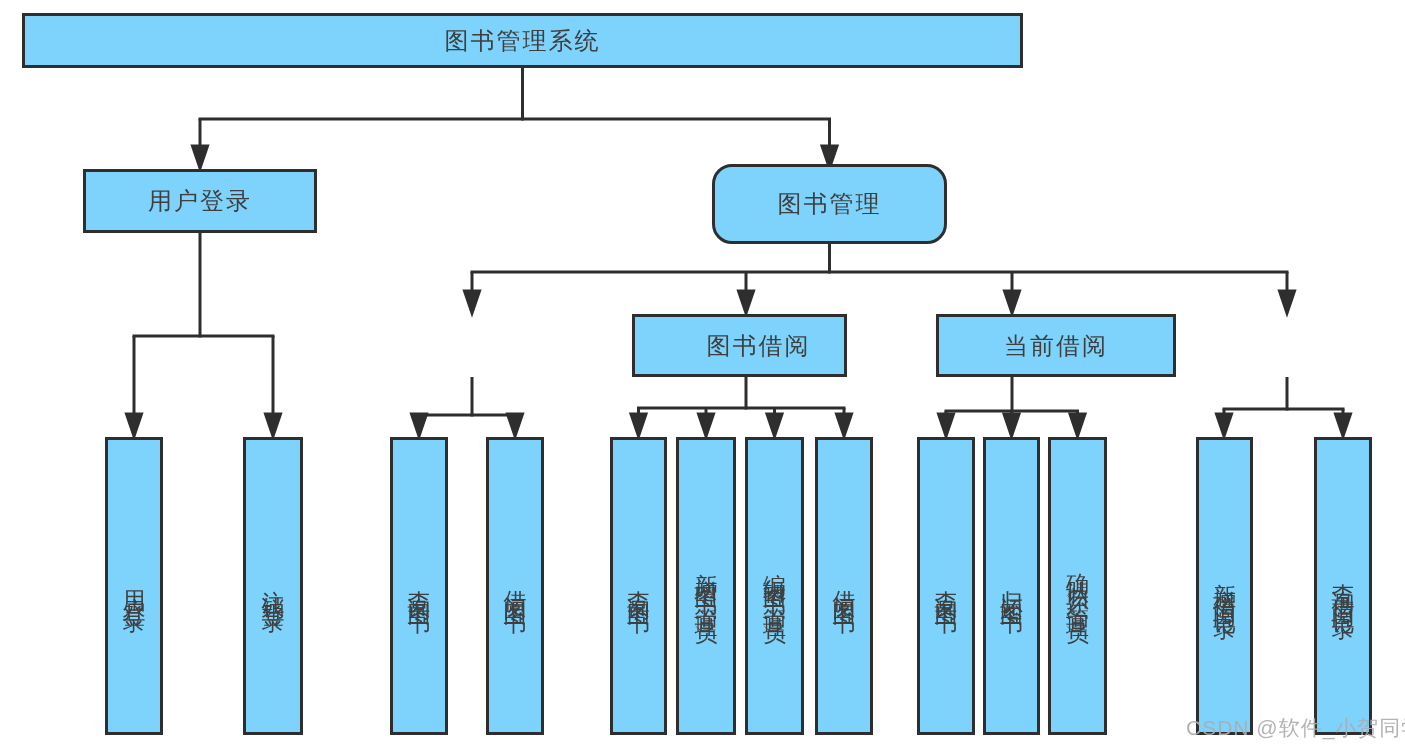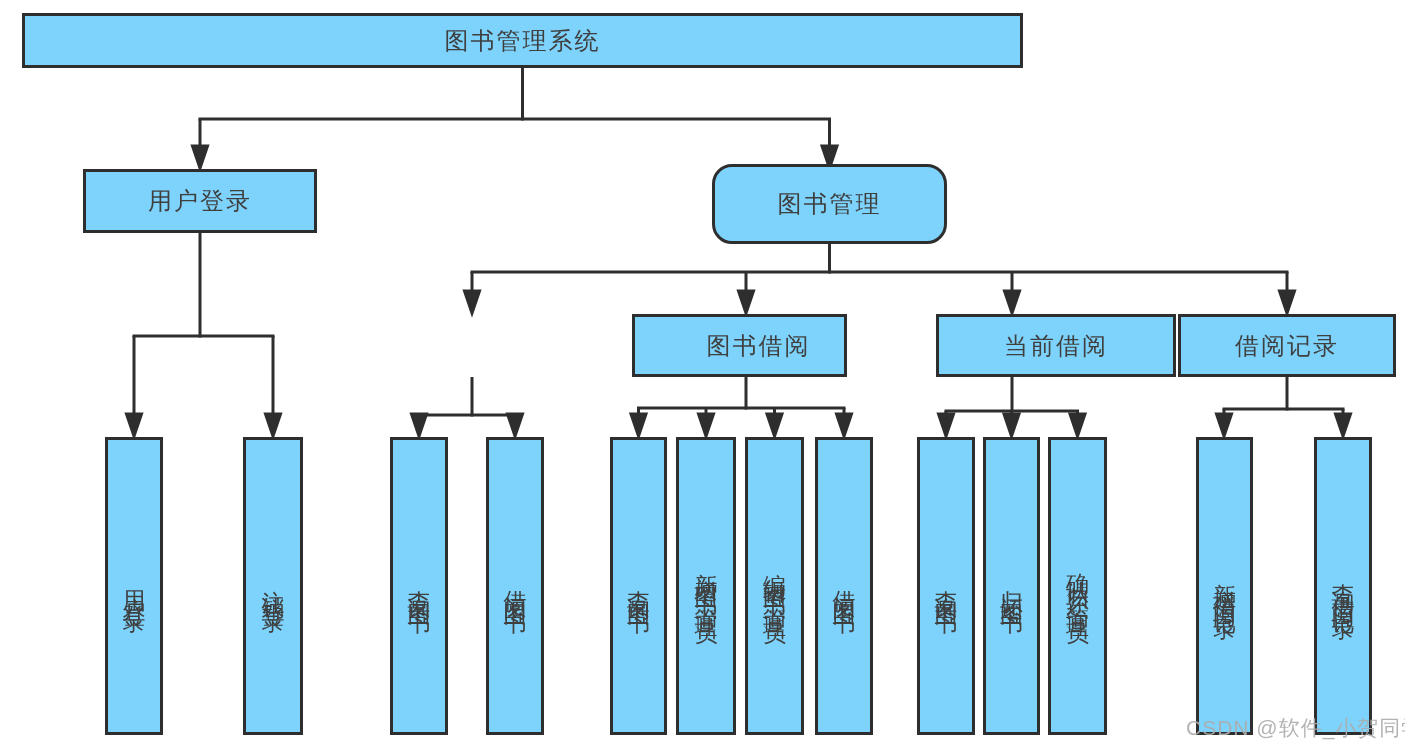--- a/index.html
+++ b/index.html
@@ -144,23 +144,20 @@
   <div class="node h-node" style="left:712px; top:164px; width:235px; height:80px;border-radius:20px;">
     <span class="label">图书管理</span>
   </div>
 
   <div class="node h-node" style="left:632px; top:314px; width:215px; height:63px;padding-left:38px;">
     <span class="label">图书借阅</span>
   </div>
   <div class="node h-node" style="left:902px; top:314px; width:240px; height:63px;margin-left:34px;">
     <span class="label">当前借阅</span>
   </div>
-  <div class="node h-node" style="left:1178px; top:314px; width:218px; height:63px;">
-    <span class="label">借阅记录</span>
-  </div>
 
   <div class="node v-node" style="left:105px; top:437px; width:58px; height:298px;">
     <span class="label">用户登录</span>
   </div>
   <div class="node v-node" style="left:243px; top:437px; width:60px; height:298px;">
     <span class="label">注销登录</span>
   </div>
 
   <div class="node v-node" style="left:390px; top:437px; width:58px; height:298px;">
     <span class="label">查询图书</span>

